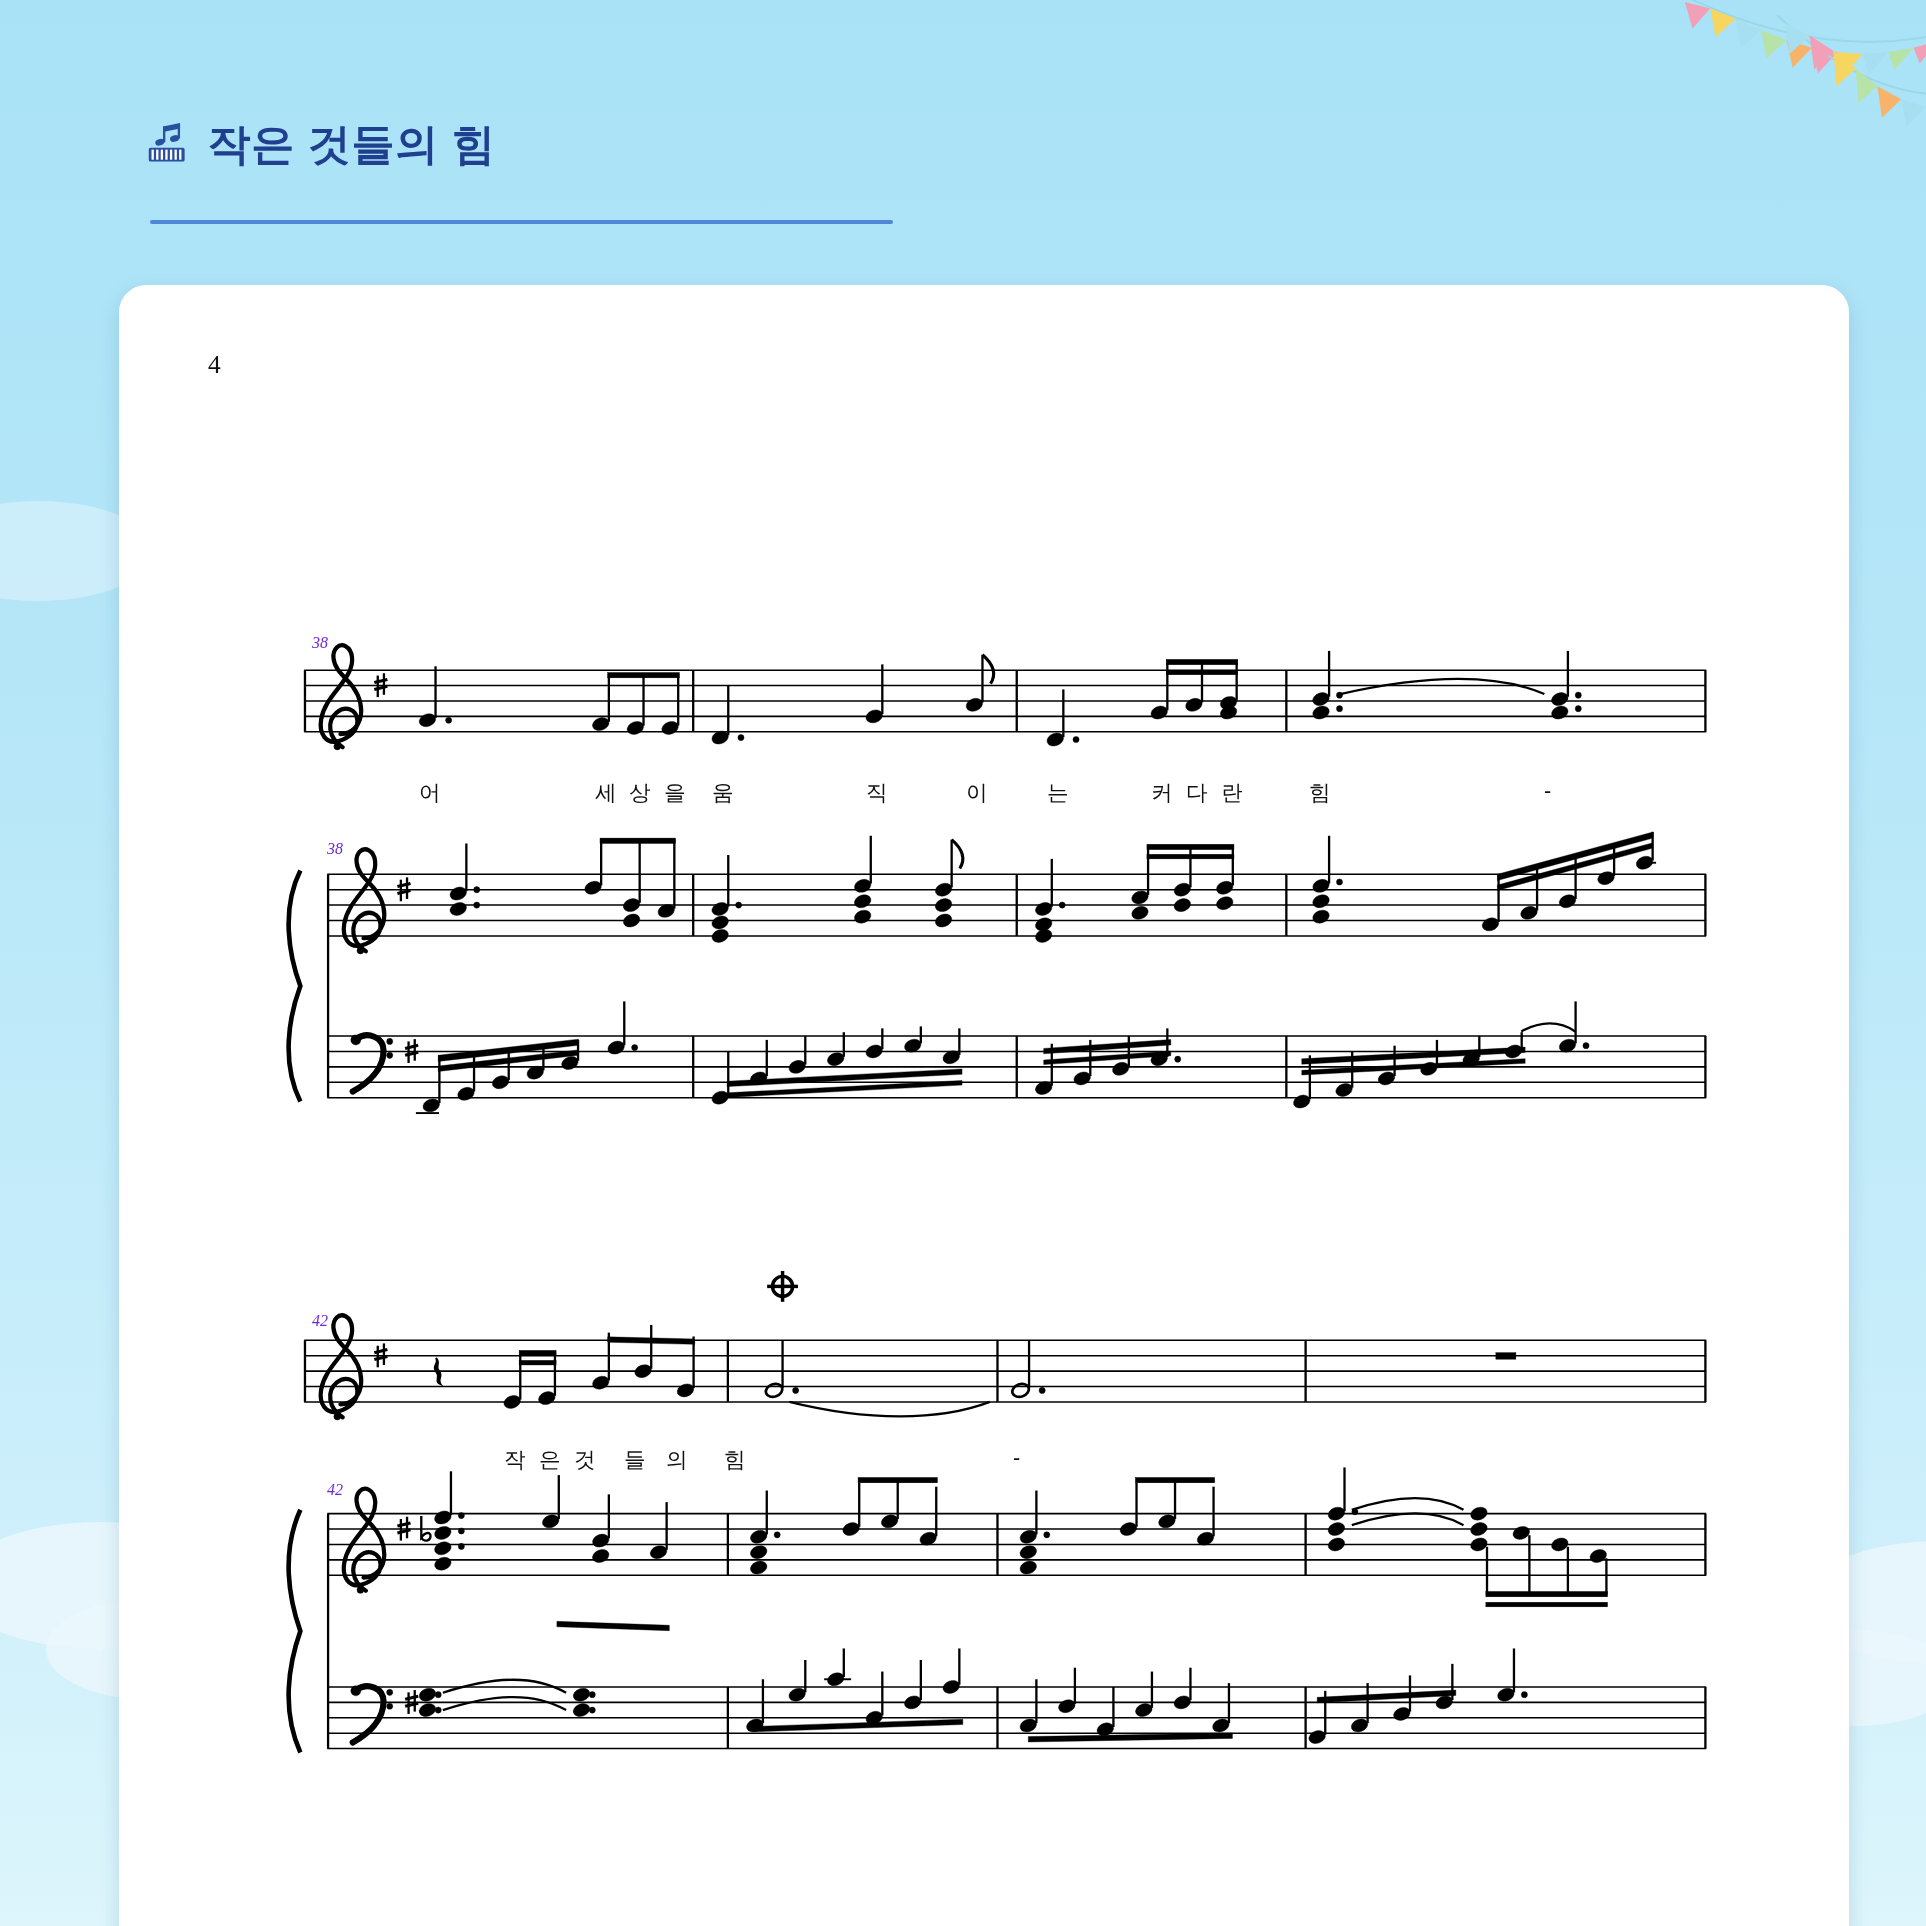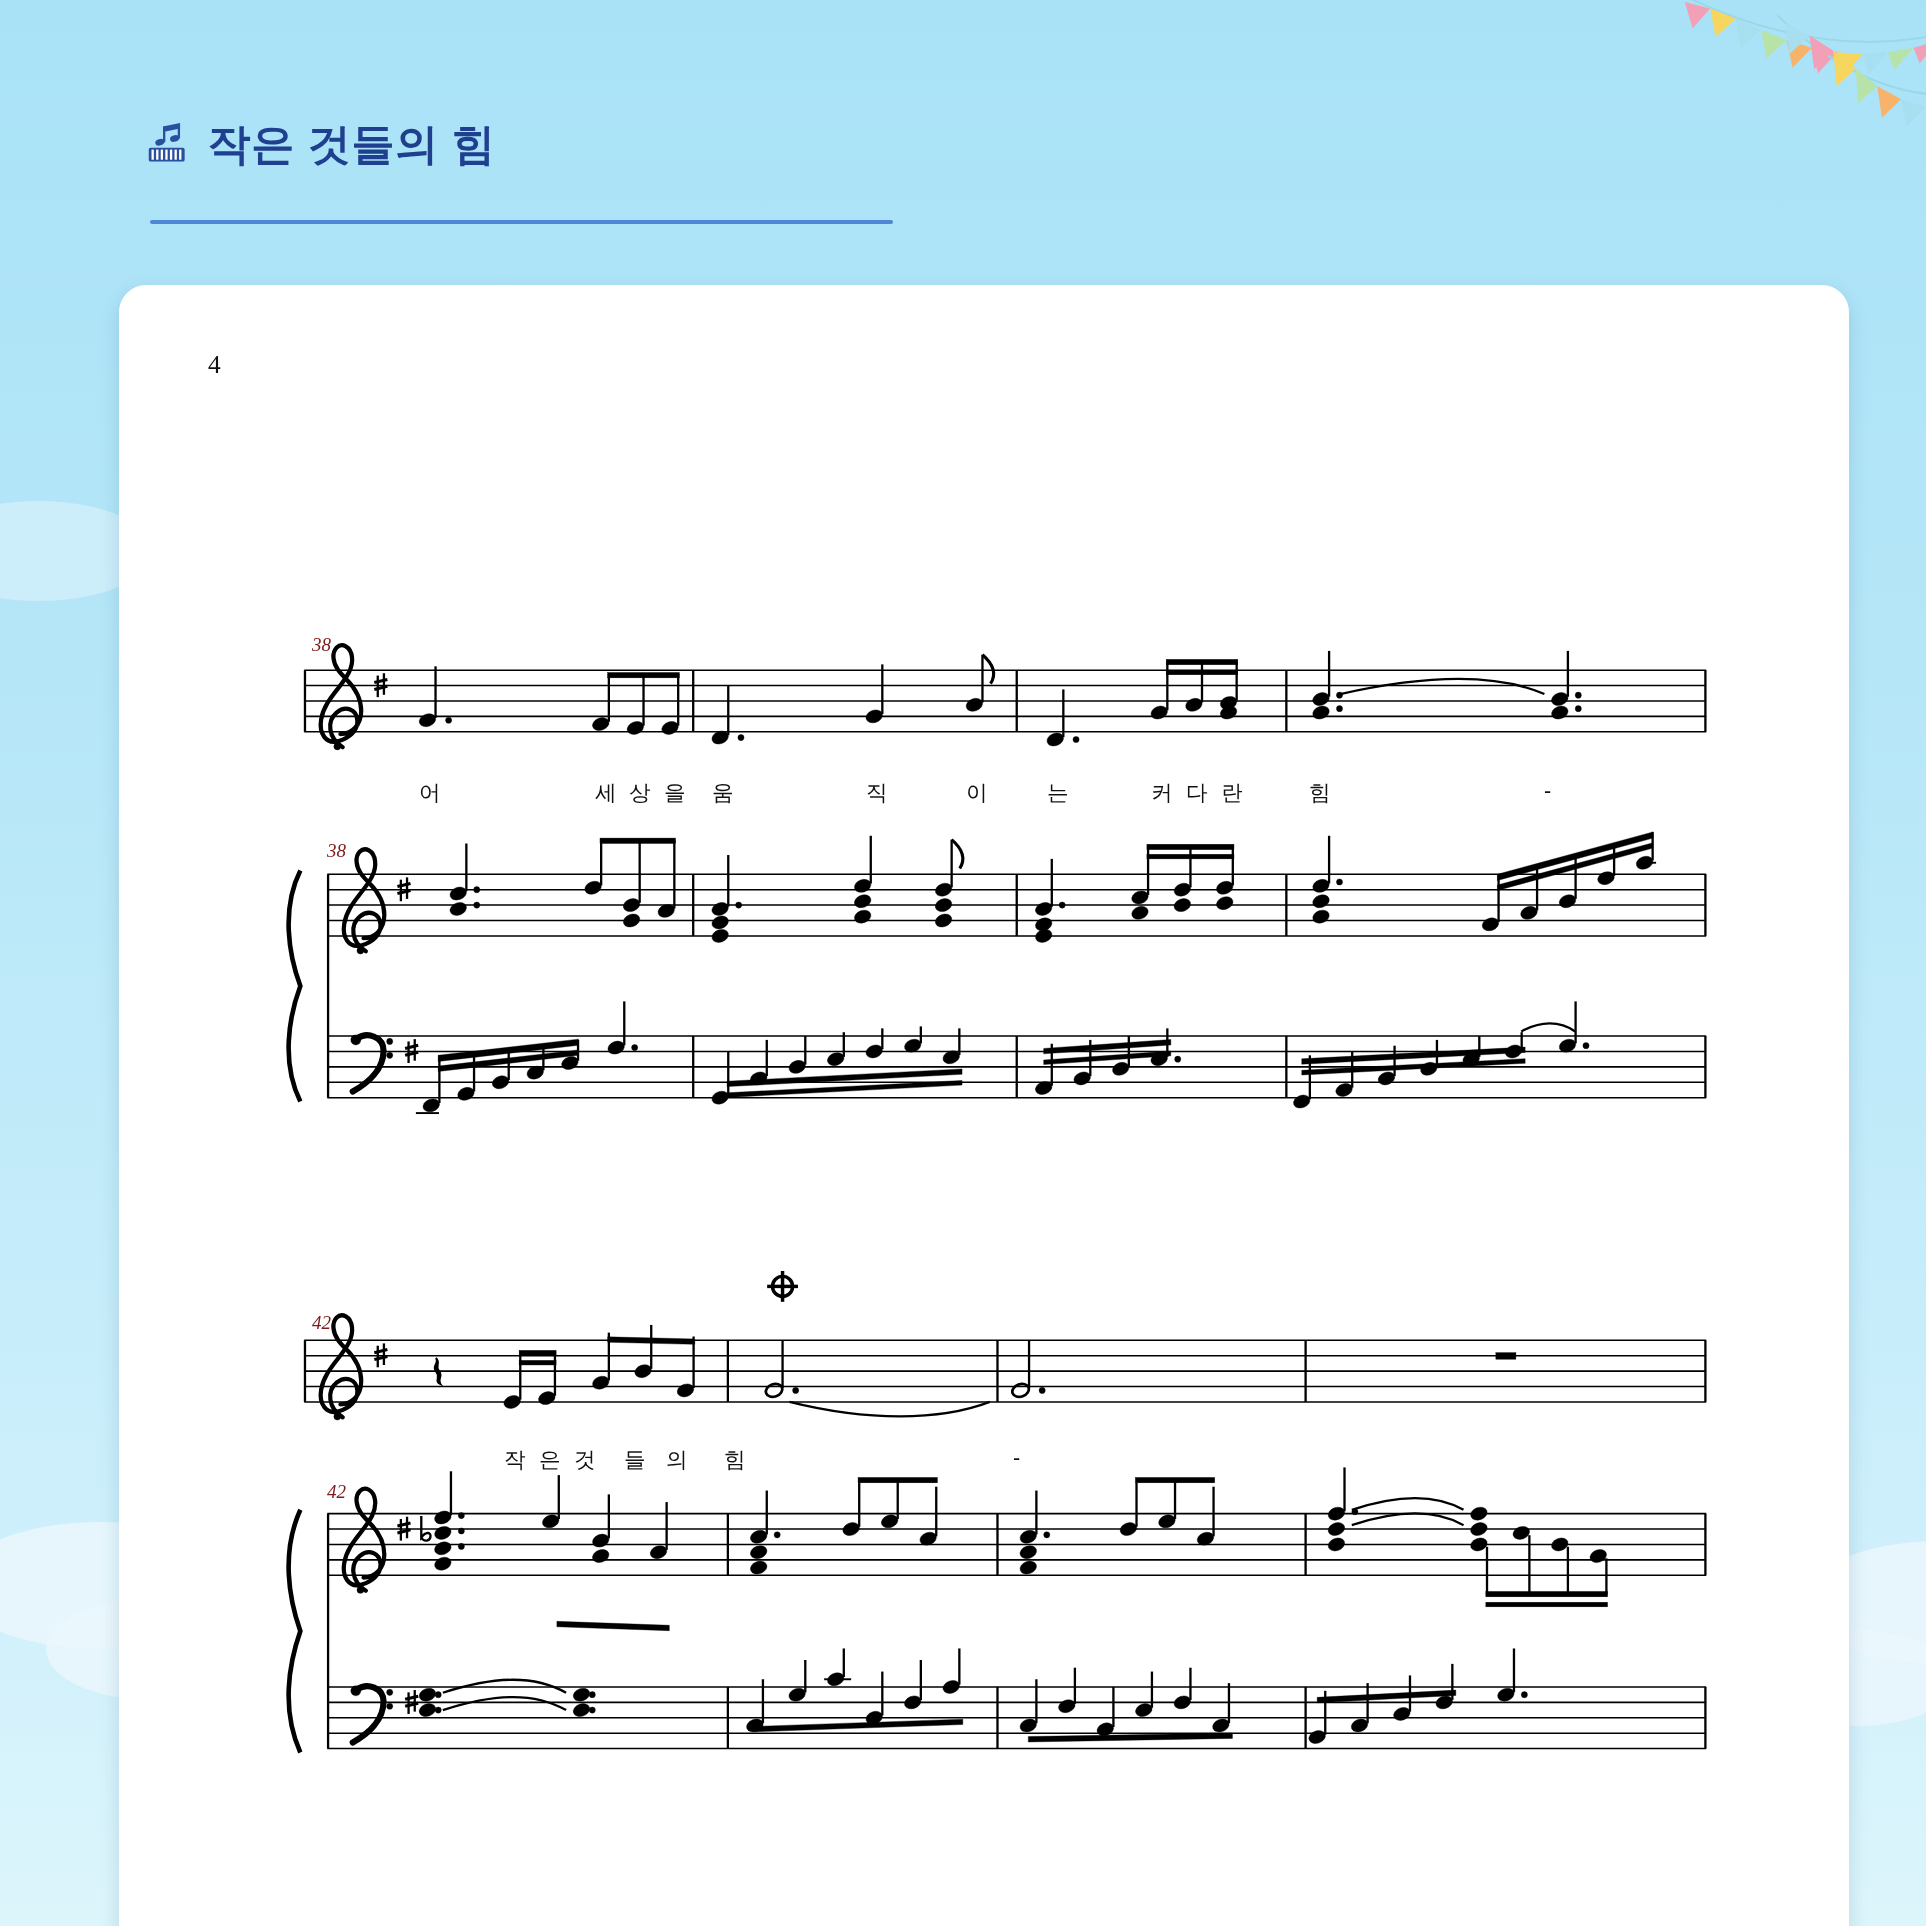--- a/index.html
+++ b/index.html
@@ -104,22 +104,22 @@
     position: absolute;
     font-family: "Liberation Sans", sans-serif;
     font-size: 21.6px;
     color: #111;
     white-space: nowrap;
   }
   .measure-num {
     position: absolute;
     font-family: "Liberation Serif", serif;
     font-style: italic;
-    font-size: 19px;
-    color: #7f1d1d;
+    font-size: 16px;
+    color: #6d28d9;
   }
 </style>
 </head>
 <body>
 
 <div id="page-bg">
   <div class="cloud" style="left:-46px; top:1522px; width:293px; height:127px;"></div>
   <div class="cloud" style="left:46px; top:1599px; width:200px; height:100px;"></div>
   <div class="cloud" style="left:1803px; top:1541px; width:270px; height:123px;"></div>
   <div class="cloud" style="left:1757px; top:1630px; width:200px; height:96px;"></div>

